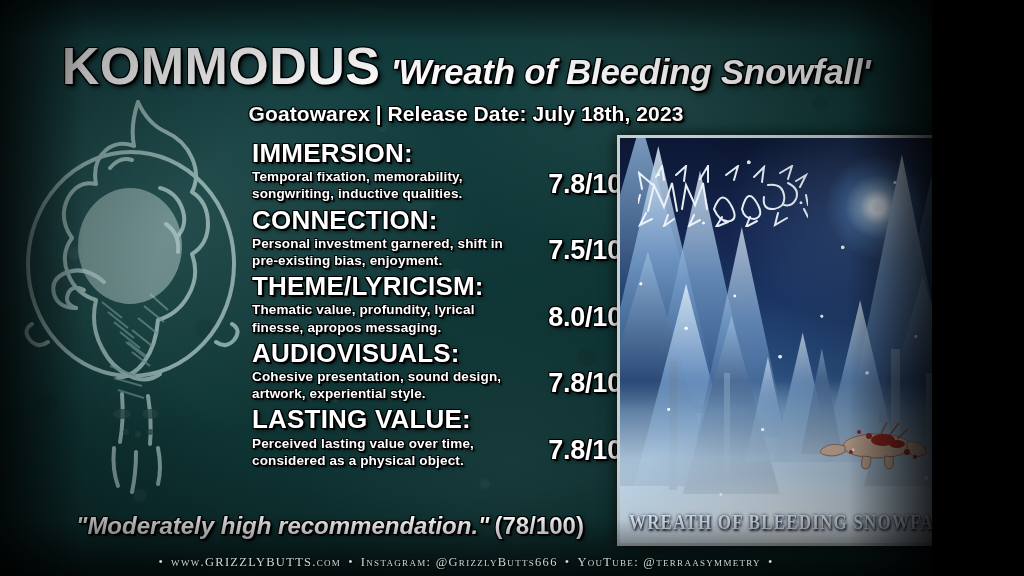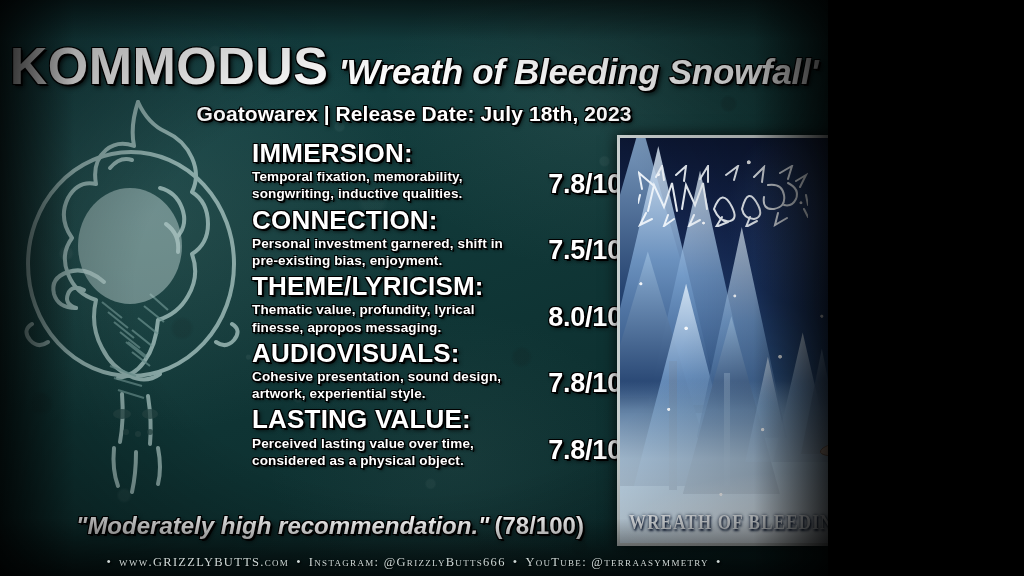--- a/index.html
+++ b/index.html
@@ -2,21 +2,21 @@
 <html><head>
 <meta charset="utf-8">
 <style>
   html, body {
     margin: 0;
     padding: 0;
     background: #000;
   }
   #card {
     position: relative;
-    width: 828px;
+    width: 932px;
     height: 576px;
     overflow: hidden;
     font-family: "Liberation Sans", sans-serif;
     background-color: #14403f;
     background-image:
       radial-gradient(ellipse 55% 60% at 18% 38%, rgba(120,150,148,0.18), rgba(0,0,0,0) 62%),
       radial-gradient(ellipse 40% 45% at 72% 18%, rgba(140,165,162,0.10), rgba(0,0,0,0) 65%),
       radial-gradient(ellipse 35% 40% at 55% 80%, rgba(110,140,138,0.10), rgba(0,0,0,0) 65%),
       radial-gradient(circle at 30% 62%, rgba(200,215,212,0.07) 0 2px, rgba(0,0,0,0) 3px),
       linear-gradient(160deg, #16474a 0%, #123b3b 35%, #0e3232 65%, #0b2a2b 100%);

